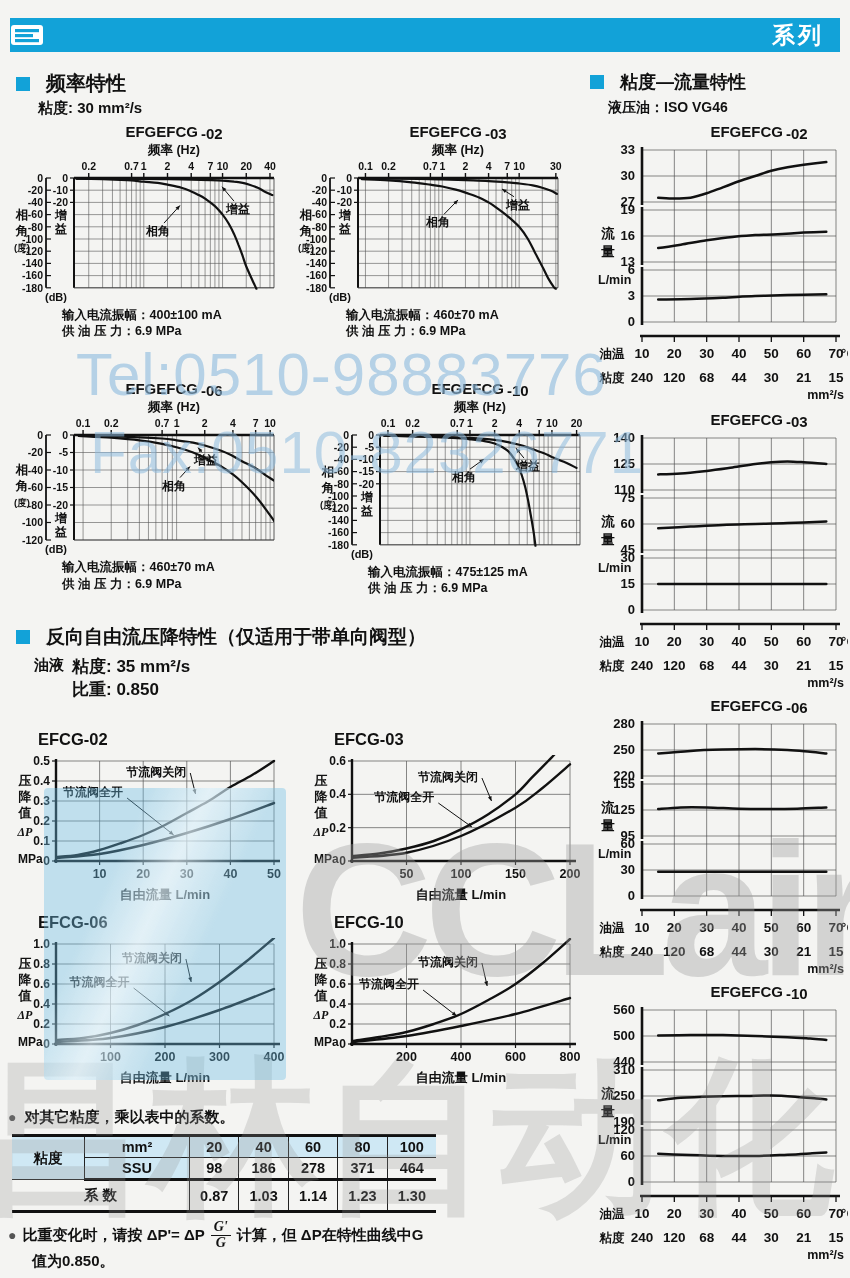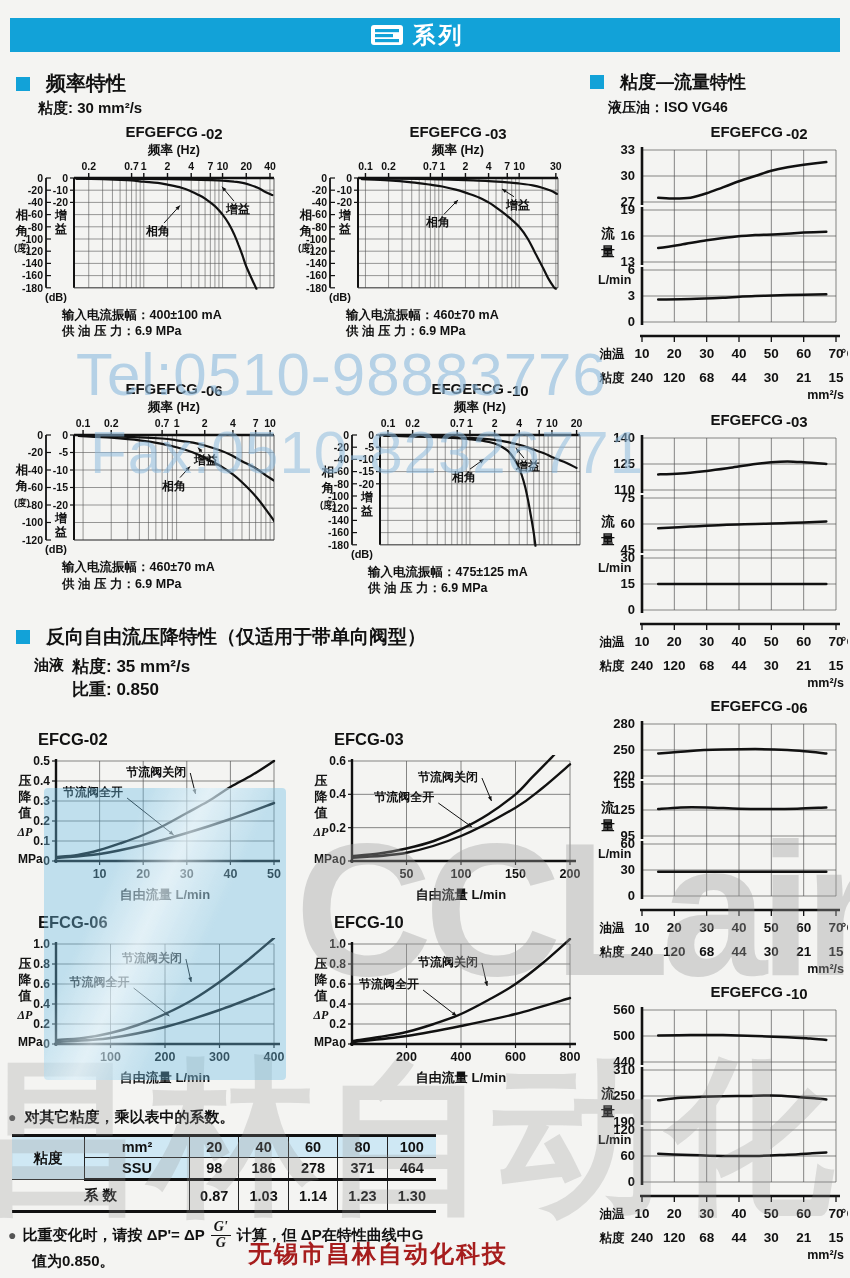--- a/index.html
+++ b/index.html
@@ -1,19 +1,19 @@
 <!DOCTYPE html>
 <html><head>
 <meta charset="utf-8">
 <style>
 html,body{margin:0;padding:0;background:#e8e8e6}
 .page{position:relative;width:850px;height:1278px;background:#f4f4f2;overflow:hidden;
   font-family:"Liberation Sans","DejaVu Sans",sans-serif;color:#111}
 .topbar{position:absolute;left:10px;top:18px;width:830px;height:34px;background:#12a2d8;
-  display:flex;align-items:center;justify-content:center;padding-right:16px;box-sizing:border-box;gap:9px;z-index:2}
+  display:flex;align-items:center;justify-content:space-between;padding-right:16px;box-sizing:border-box;gap:9px;z-index:2}
 .series{color:#fff;font-weight:bold;font-size:23px;letter-spacing:3px}
 .brand{display:flex;align-items:center}
 .sec-h{position:absolute;display:flex;align-items:center;gap:16px;font-weight:bold;font-size:20px;z-index:2;white-space:nowrap}
 .sec-h.small{font-size:18px}
 .sq{width:14px;height:14px;background:#12a2d8;display:inline-block;flex:0 0 auto}
 .sub{position:absolute;font-size:15px;font-weight:bold;z-index:2;white-space:nowrap}
 .chart-host{position:absolute;z-index:2}
 .stack-title{display:flex;justify-content:center;gap:3px;font-weight:bold;line-height:1.02;margin-bottom:1px}
 .models{display:flex;align-items:flex-start;font-size:15px}
 .sfx{font-size:15px;margin-top:2px}
@@ -1086,15 +1086,14 @@
       <span>计算，但 ΔP在特性曲线中G</span>
     </div>
     <div style="margin-left:24px">值为0.850。</div>
   </div>
 
   <div class="wm wm-tel">Tel:0510-98883776</div>
   <div class="wm wm-fax">Fax:0510-82326771</div>
   <div class="wm wm-blue"></div>
   <div class="wm wm-cclair">CCLair</div>
   <div class="wm wm-giant">昌林自动化</div>
-  <div class="wm wm-red">无锡市昌林自动化科技</div>
 
 </div>
 
 </body></html>

